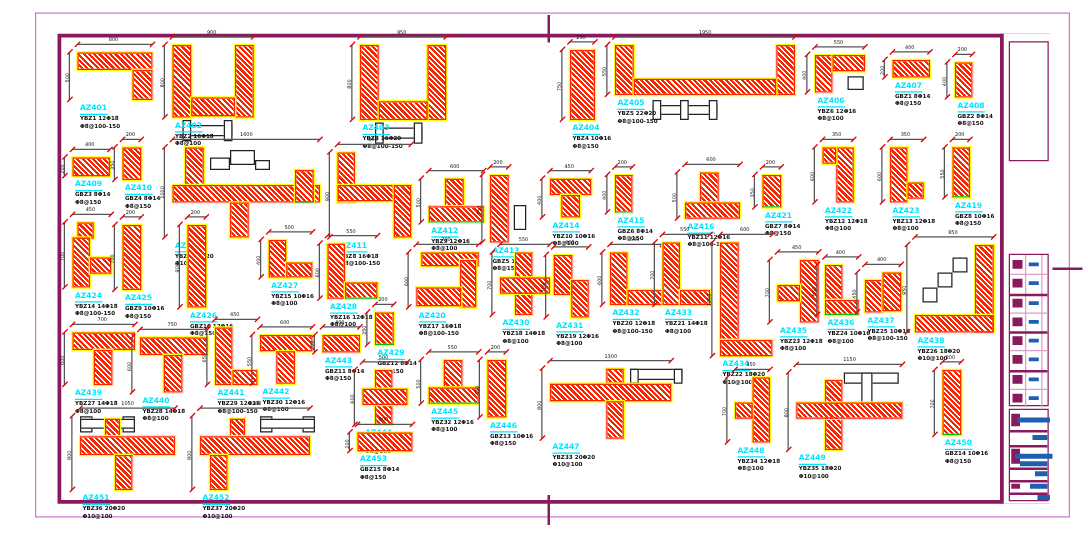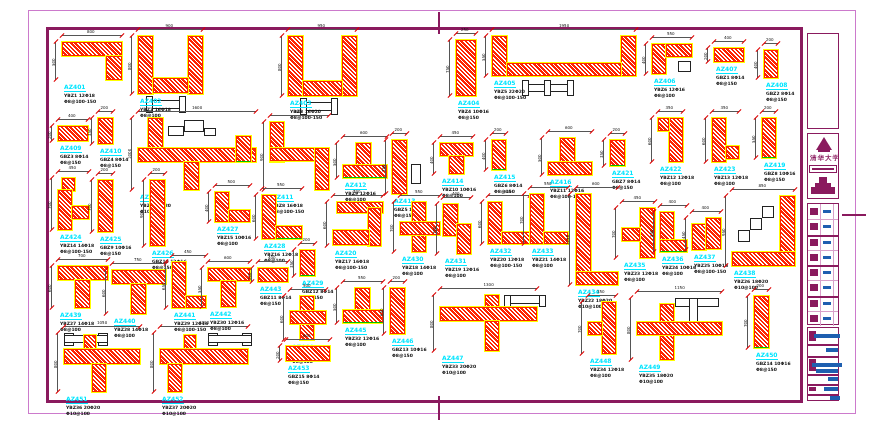--- a/index.html
+++ b/index.html
@@ -961,31 +961,20 @@
         </div>
         <div class="dimt dimtv" style="left: -10px; top: 12.5px;">200</div>
         <div class="dlab" style="left: 2px; top: 19px;">AZ453</div>
         <div class="dspec" style="left: 2px; top: 28px;">GBZ15 8Φ14</div>
         <div class="dspec" style="left: 2px; top: 34px;">Φ8@150</div>
       </div>
     </div>
 
   <div id="titleblock">
     <div class="tb-box" style="left:4px;top:6px;width:32px;height:96px;"></div>
-    <div class="tb-box" style="left:4px;top:106px;width:32px;height:66px;">
-      <div id="emblem-tri" style="left:8px;top:3px;"></div>
-      <div class="tb-blob" style="left:10px;top:16px;width:12px;height:2px;"></div>
-      <div id="logo-text" style="left:2px;top:21px;">清华大学</div>
-      <div class="tb-box" style="left:1px;top:31px;width:28px;height:8px;">
-        <div class="tb-blob" style="left:2px;top:2px;width:22px;height:2px;"></div>
-      </div>
-      <div class="tb-blob" style="left:11px;top:43px;width:8px;height:6px;"></div>
-      <div class="tb-blob" style="left:7px;top:49px;width:16px;height:4px;"></div>
-      <div class="tb-blob" style="left:3px;top:53px;width:24px;height:7px;"></div>
-    </div>
     <div id="tb-signtable" class="tb-box" style="left:4px;top:176px;width:32px;height:122px;">
         <div class="tb-vline" style="left: 12px; top: 0px; height: 122px;"></div>
         <div class="tb-vline" style="left: 25px; top: 0px; height: 122px;"></div>
         <div class="tb-blob" style="left: 2px; top: 4px; width: 8px; height: 7px;"></div>
         <div class="tb-sign" style="left: 15px; top: 6px; width: 8px; height: 3px;"></div>
         <div class="tb-sep" style="left: 0px; top: 15.25px; width: 30px;"></div>
         <div class="tb-blob" style="left: 2px; top: 19.25px; width: 8px; height: 7px;"></div>
         <div class="tb-sign" style="left: 15px; top: 21.25px; width: 8px; height: 3px;"></div>
         <div class="tb-sepd" style="left: 0px; top: 30.5px; width: 30px;"></div>
         <div class="tb-blob" style="left: 2px; top: 34.5px; width: 8px; height: 7px;"></div>

